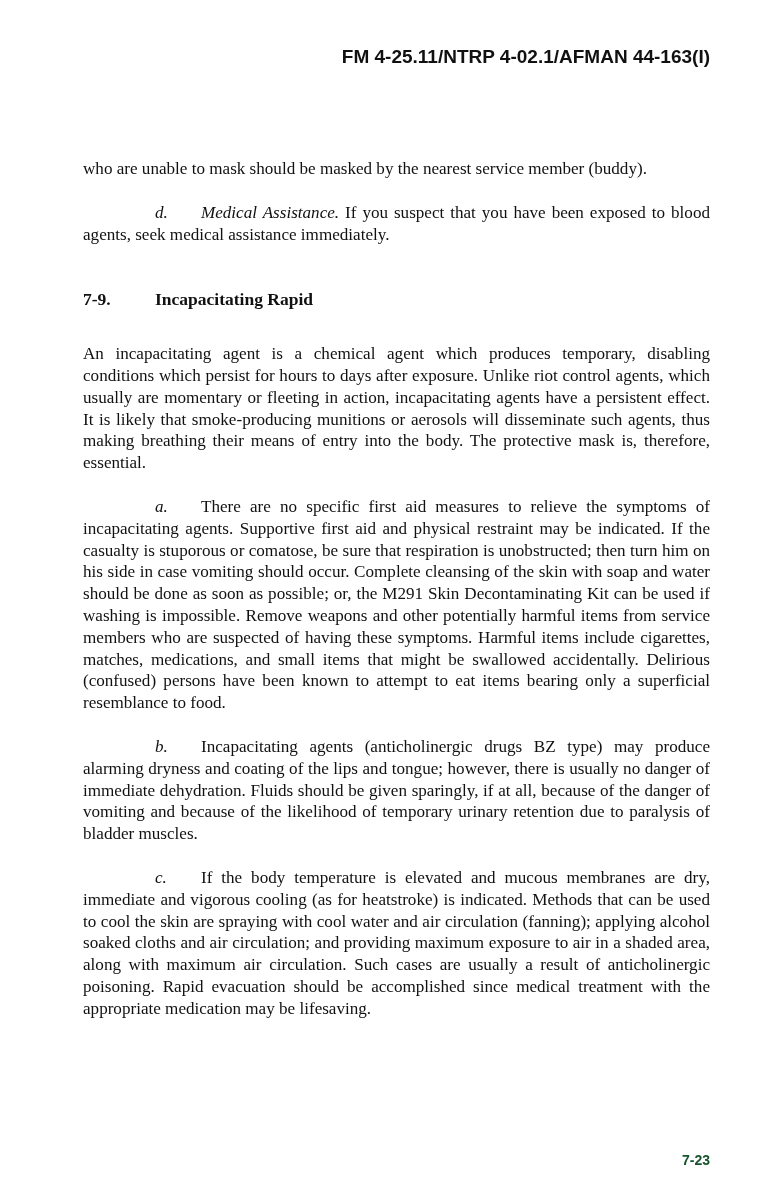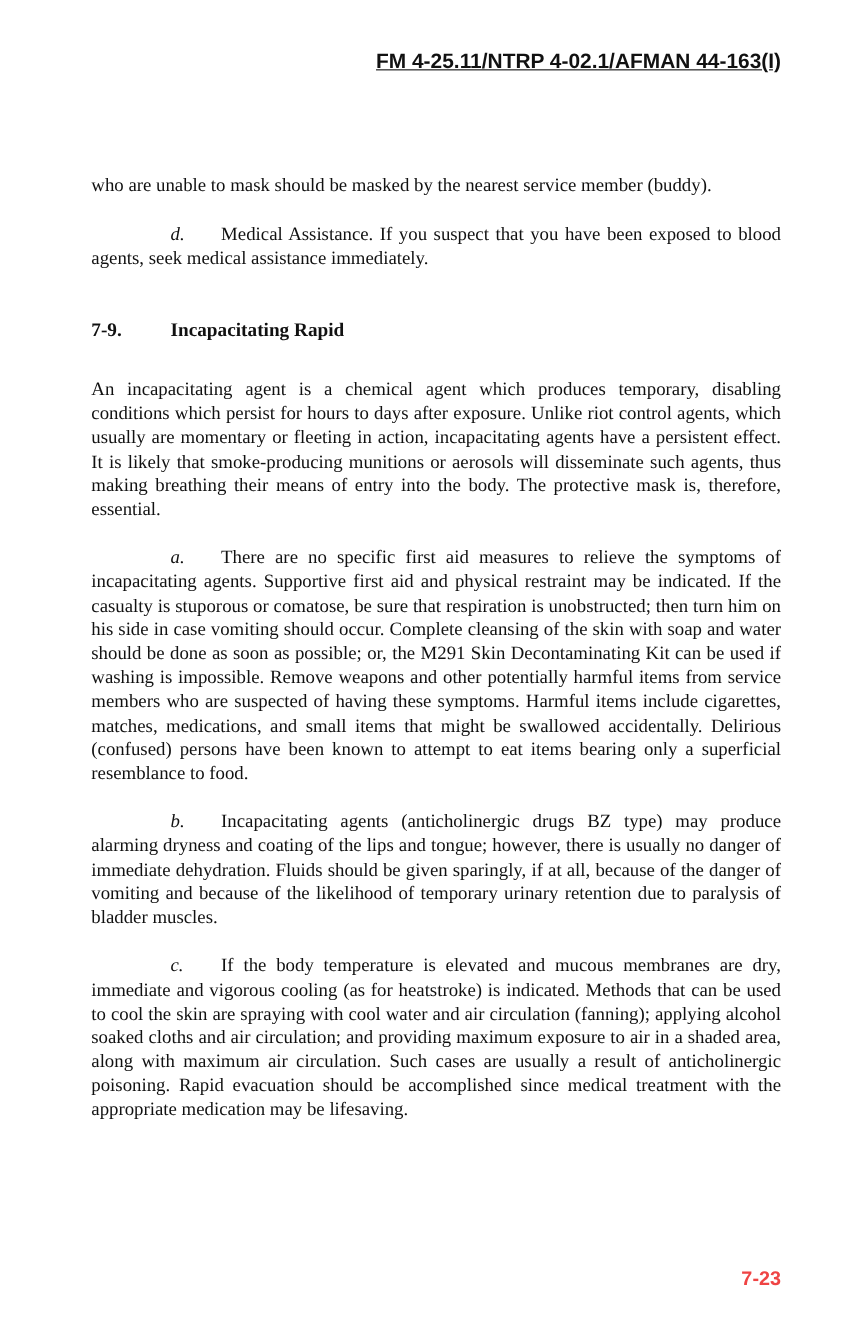--- a/index.html
+++ b/index.html
@@ -16,21 +16,20 @@
     }
     .page-header {
       position: absolute;
       top: 46px;
       right: 60px;
       font-family: "Liberation Sans", sans-serif;
       font-weight: bold;
       font-size: 19px;
       letter-spacing: 0px;
       color: #111;
-      text-decoration: underline;
     }
     .content {
       position: absolute;
       left: 83px;
       top: 122px;
       width: 627px;
       font-family: "Liberation Serif", serif;
       font-size: 17.1px;
       line-height: 21.8px;
       text-align: justify;
@@ -41,21 +40,21 @@
     }
     .indent {
       text-indent: 72px;
     }
     .label {
       font-style: italic;
       display: inline-block;
       width: 46px;
       text-indent: 0;
     }
-    .it { }
+    .it { font-style: italic; }
     .p1 { margin-bottom: 22px !important; }
     .p2 { margin-bottom: 44px !important; }
     .section-title {
       font-weight: bold;
       font-size: 17.5px;
       margin-bottom: 32px !important;
       text-align: left;
     }
     .section-num {
       display: inline-block;
@@ -63,22 +62,22 @@
     }
     .p3 { margin-bottom: 22px !important; }
     .pa { margin-bottom: 22px !important; }
     .pb { margin-bottom: 22px !important; }
     .page-number {
       position: absolute;
       top: 1152px;
       right: 60px;
       font-family: "Liberation Sans", sans-serif;
       font-weight: bold;
-      font-size: 18px;
-      color: #ef4444;
+      font-size: 14px;
+      color: #14532d;
     }
   </style>
 </head>
 <body>
 
 <div class="page-header">FM 4-25.11/NTRP 4-02.1/AFMAN 44-163(I)</div>
 
 <div class="content">
   <p class="p1">who are unable to mask should be masked by the nearest service member (buddy).</p>
 

